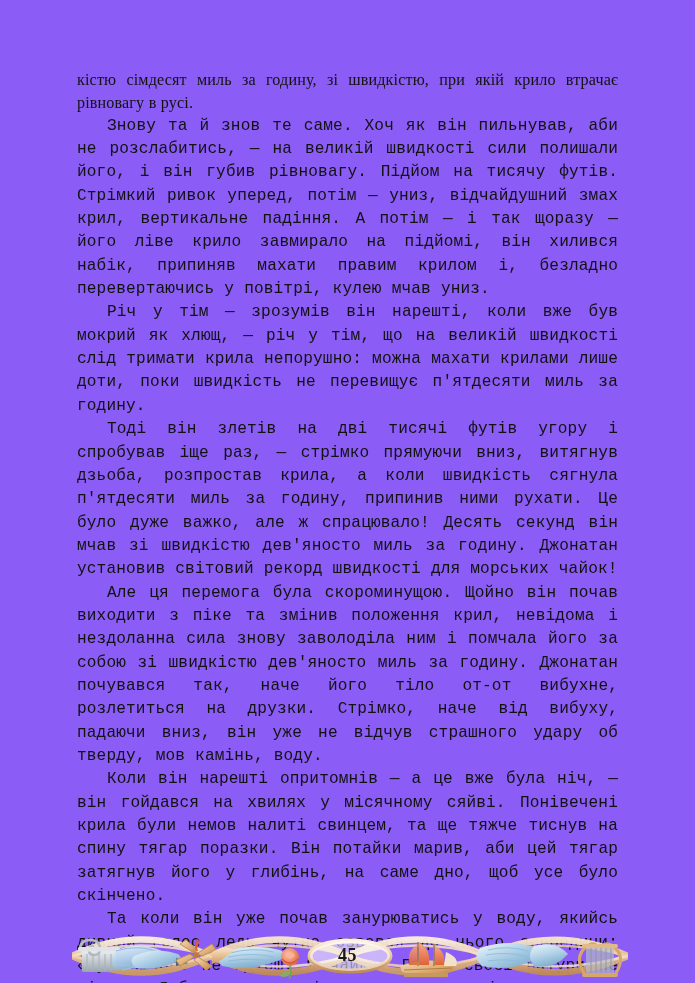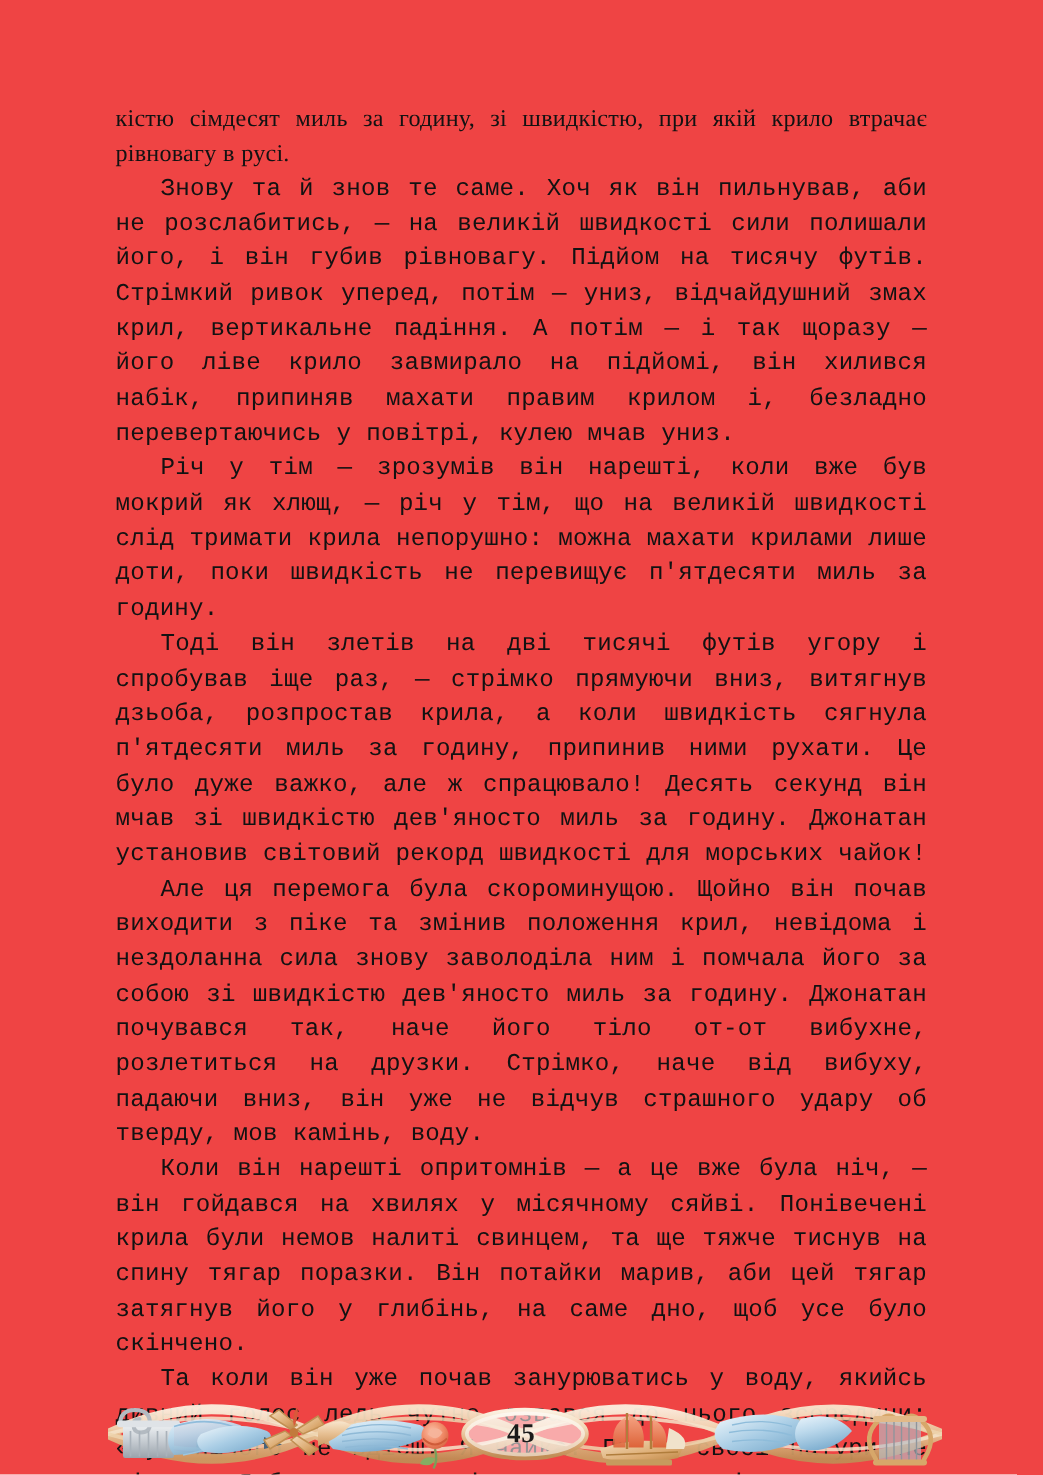--- a/index.html
+++ b/index.html
@@ -11,21 +11,21 @@
     width: 695px;
     height: 983px;
     overflow: hidden;
     font-family: "Liberation Serif", "DejaVu Serif", serif;
     color: #121212;
   }
   .page {
     position: relative;
     width: 695px;
     height: 983px;
-    background: #ef4444;
+    background: #8b5cf6;
   }
   .text-column {
     position: absolute;
     left: 77px;
     top: 68px;
     width: 541px;
   }
   .para {
     margin: 0;
     text-align: justify;

